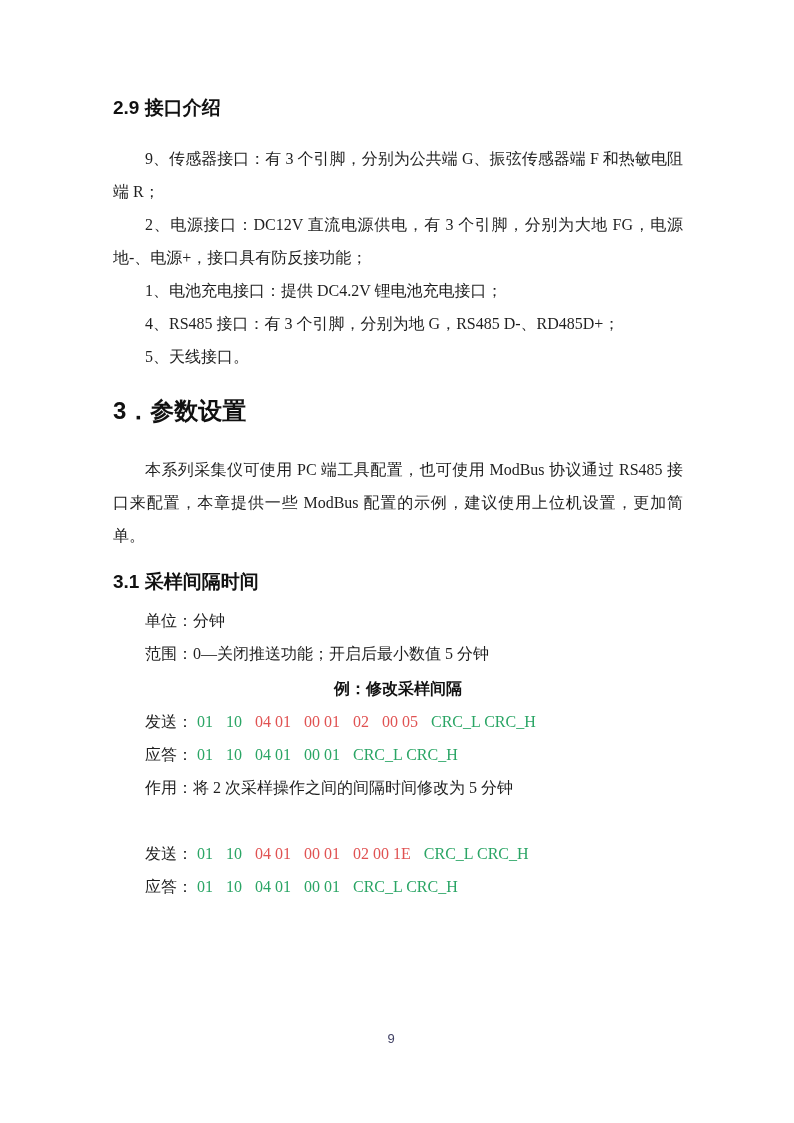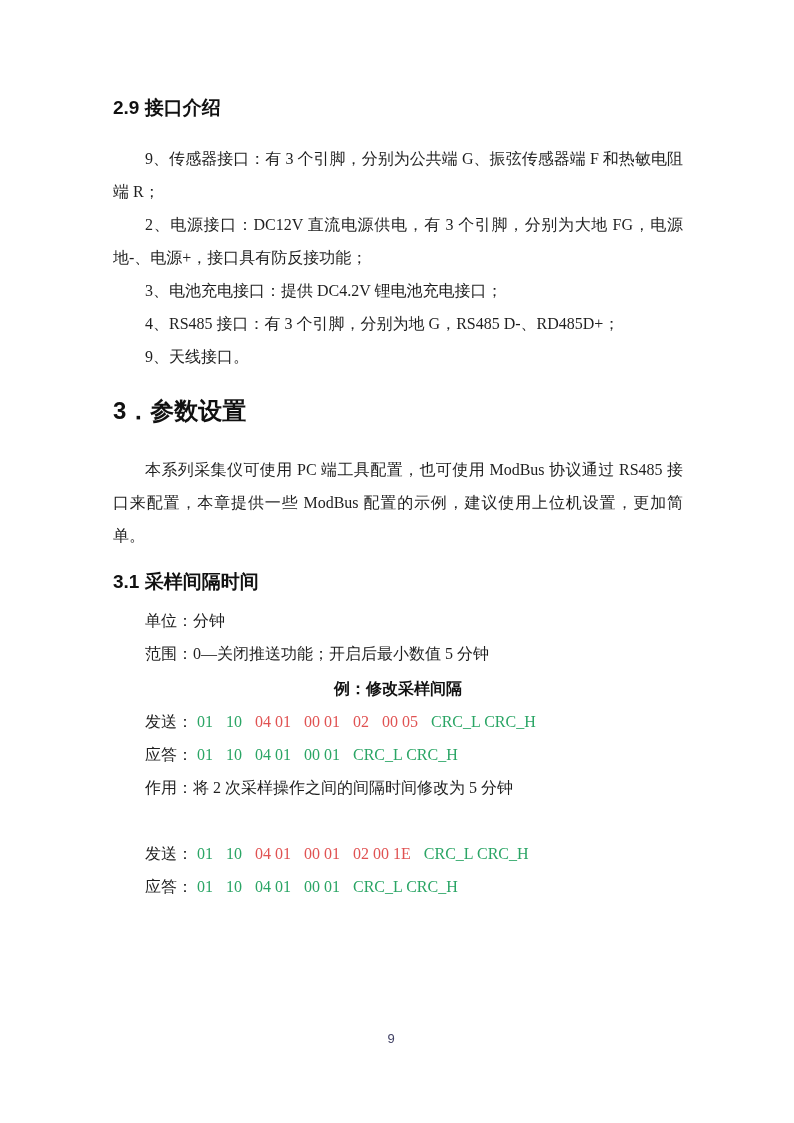--- a/index.html
+++ b/index.html
@@ -51,23 +51,23 @@
 </head>
 <body>
 
 <div class="page">
   <div class="content">
 
     <h2 class="h-small">2.9 接口介绍</h2>
 
     <p class="body-p">9、传感器接口：有 3 个引脚，分别为公共端 G、振弦传感器端 F 和热敏电阻端 R；</p>
     <p class="body-p">2、电源接口：DC12V 直流电源供电，有 3 个引脚，分别为大地 FG，电源地-、电源+，接口具有防反接功能；</p>
-    <p class="body-p">3、电池充电接口：提供 DC4.2V 锂电池充电接口；</p>
+    <p class="body-p">1、电池充电接口：提供 DC4.2V 锂电池充电接口；</p>
     <p class="body-p">4、RS485 接口：有 3 个引脚，分别为地 G，RS485 D-、RD485D+；</p>
-    <p class="body-p">9、天线接口。</p>
+    <p class="body-p">5、天线接口。</p>
 
     <h1 class="h-big">3．参数设置</h1>
 
     <p class="body-p">本系列采集仪可使用 PC 端工具配置，也可使用 ModBus 协议通过 RS485 接口来配置，本章提供一些 ModBus 配置的示例，建议使用上位机设置，更加简单。</p>
 
     <h2 class="h-sub">3.1 采样间隔时间</h2>
 
     <p class="body-p">单位：分钟</p>
     <p class="body-p">范围：0—关闭推送功能；开启后最小数值 5 分钟</p>
 

